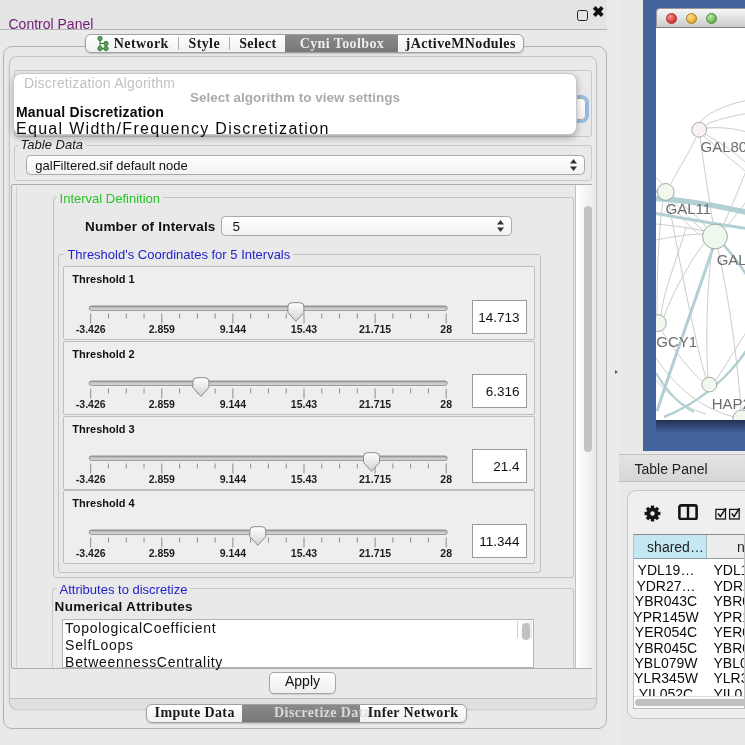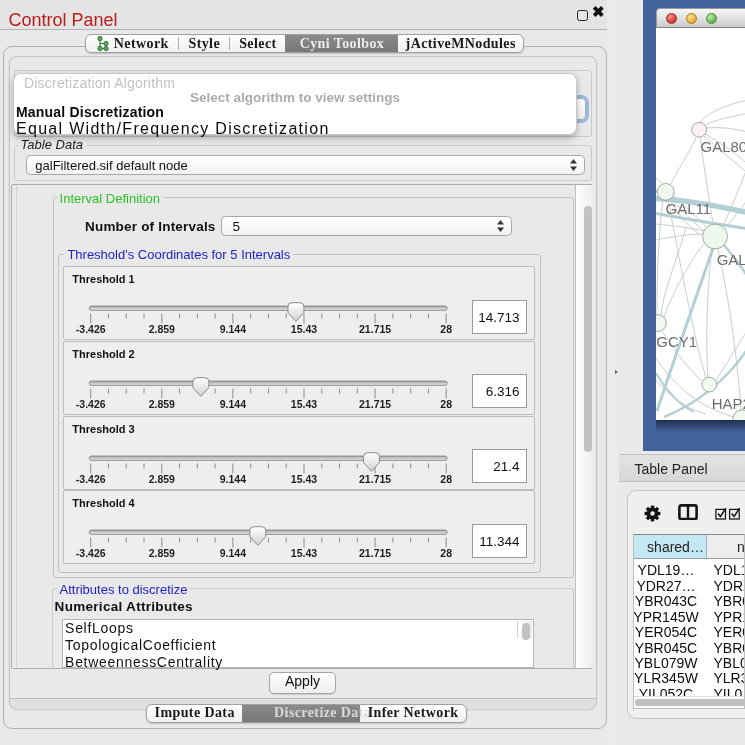--- a/index.html
+++ b/index.html
@@ -1,20 +1,20 @@
 <!DOCTYPE html>
 <html><head><meta charset="utf-8">
 <style>
 * { margin:0; padding:0; box-sizing:border-box; }
 html,body { width:745px; height:745px; background:#e9e9e9; font-family:"Liberation Sans",sans-serif; overflow:hidden; }
 .abs { position:absolute; }
 #app { position:relative; width:745px; height:745px; }
 
 #titlebar { left:0; top:0; width:607px; height:30px; background:#e4e4e4; border-bottom:1px solid #b3b3b3; }
-#titlebar .t { position:absolute; left:8.5px; top:10px; font-size:18px; color:#b91c1c; }
+#titlebar .t { position:absolute; left:8.5px; top:16px; font-size:14px; color:#701a75; }
 #flicon { position:absolute; left:577px; top:10px; width:10.5px; height:10.5px; border:1.8px solid #222; border-radius:2.5px; }
 #xicon { position:absolute; left:592px; top:2.5px; font-size:15px; font-weight:bold; color:#111; }
 
 #panelA { left:2.5px; top:45.5px; width:604.8px; height:683.5px; border:1px solid #b2b2b2; border-radius:9px; background:#e9e9e9; }
 #panelB { left:8.5px; top:55.5px; width:588.5px; height:653.5px; border:1px solid #c4c4c4; border-radius:8px; background:#e9e9e9; box-shadow:0 1px 2px rgba(0,0,0,0.14); }
 #bandB { left:9.5px; top:697.5px; width:586.5px; height:11px; background:#e0e0e0; border-top:1px solid #bdbdbd; border-radius:0 0 8px 8px; }
 
 .seg { position:absolute; display:flex; border:1px solid #a0a0a0; border-radius:6px; overflow:hidden; background:linear-gradient(#ffffff,#f0f0f0); box-shadow:0 1px 1.5px rgba(0,0,0,0.18);font-family:Liberation Serif, serif; }
 .seg .s { display:flex; align-items:center; justify-content:center; font-size:14px; letter-spacing:0.4px; font-weight:bold; color:#1a1a1a; white-space:nowrap; flex:none; }
 .seg .sep { width:1px; height:12.5px; background:#adadad; align-self:center; flex:none; }
@@ -206,22 +206,22 @@
         <path d="M185.8,45.5 L185.8,39.7 Q185.8,35.7 189.8,35.7 L197.8,35.7 Q201.8,35.7 201.8,39.7 L201.8,45.5 L193.8,54.3 Z" fill="url(#thm)" stroke="#8a8a8a" stroke-width="1"></path>
       </svg>
   <div class="thrlabel">Threshold 4</div>
   <div class="valbox">11.344</div>
 </div>
 
   <div class="tpanel" style="left:51.7px; top:588px; width:522.3px; height:82px; border-bottom:none;"></div>
   <div class="tlabel" style="left:56.5px; top:581.5px; color:#2222cc;">Attributes to discretize</div>
   <div class="abs" style="left:54.6px; top:598.5px; font-size:13.5px; letter-spacing:0.3px; font-weight:bold; color:#111;">Numerical Attributes</div>
   <div class="abs" id="numlist">
+    <div>TopologicalCoefficient</div>
     <div>SelfLoops</div>
-    <div>TopologicalCoefficient</div>
     <div>BetweennessCentrality</div>
     <div id="listsb">
         <div id="listsbthumb"></div>
       </div>
   </div>
 
   <div class="abs" id="applybtn">Apply</div>
 
   <div class="seg" id="bottabs">
     <div class="s" style="width:94.6px">Impute Data</div>

